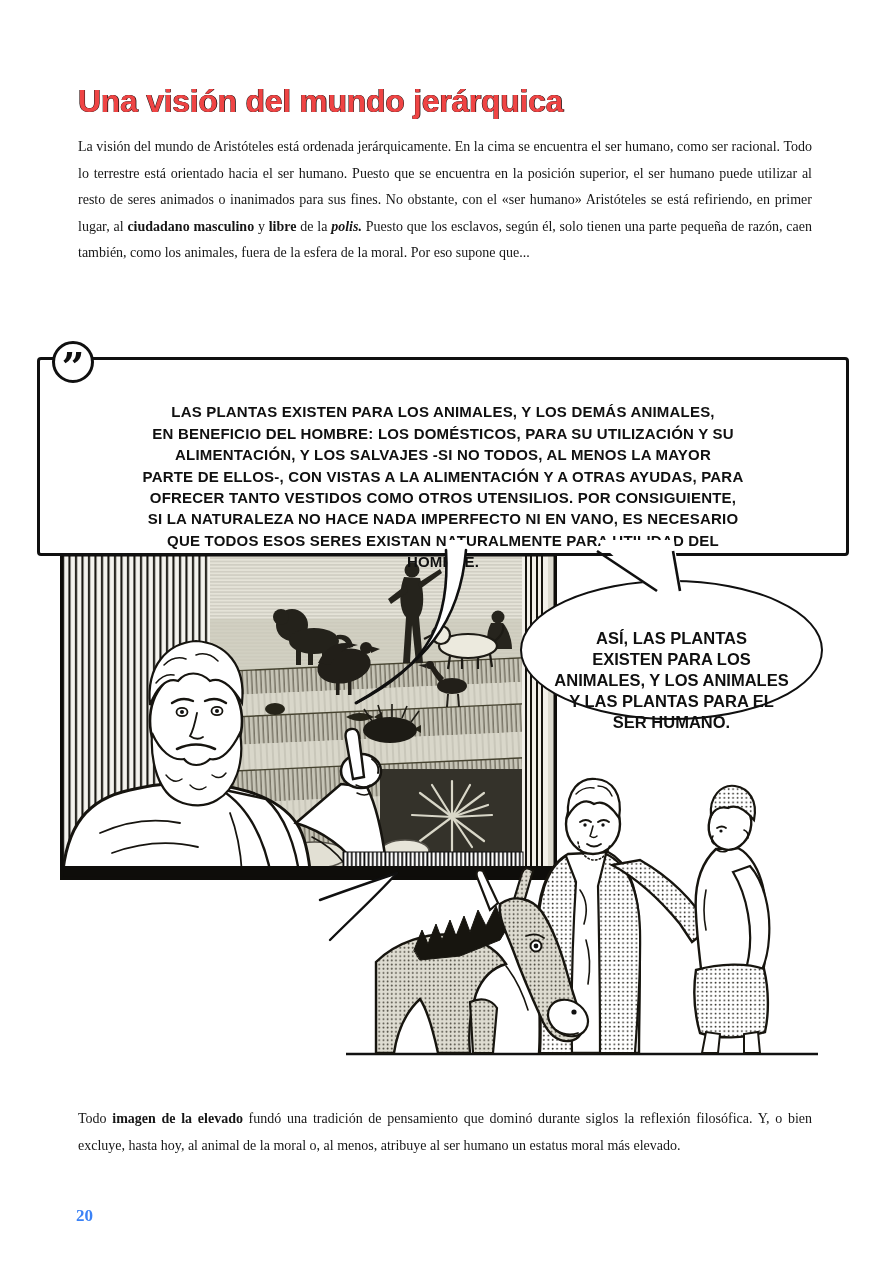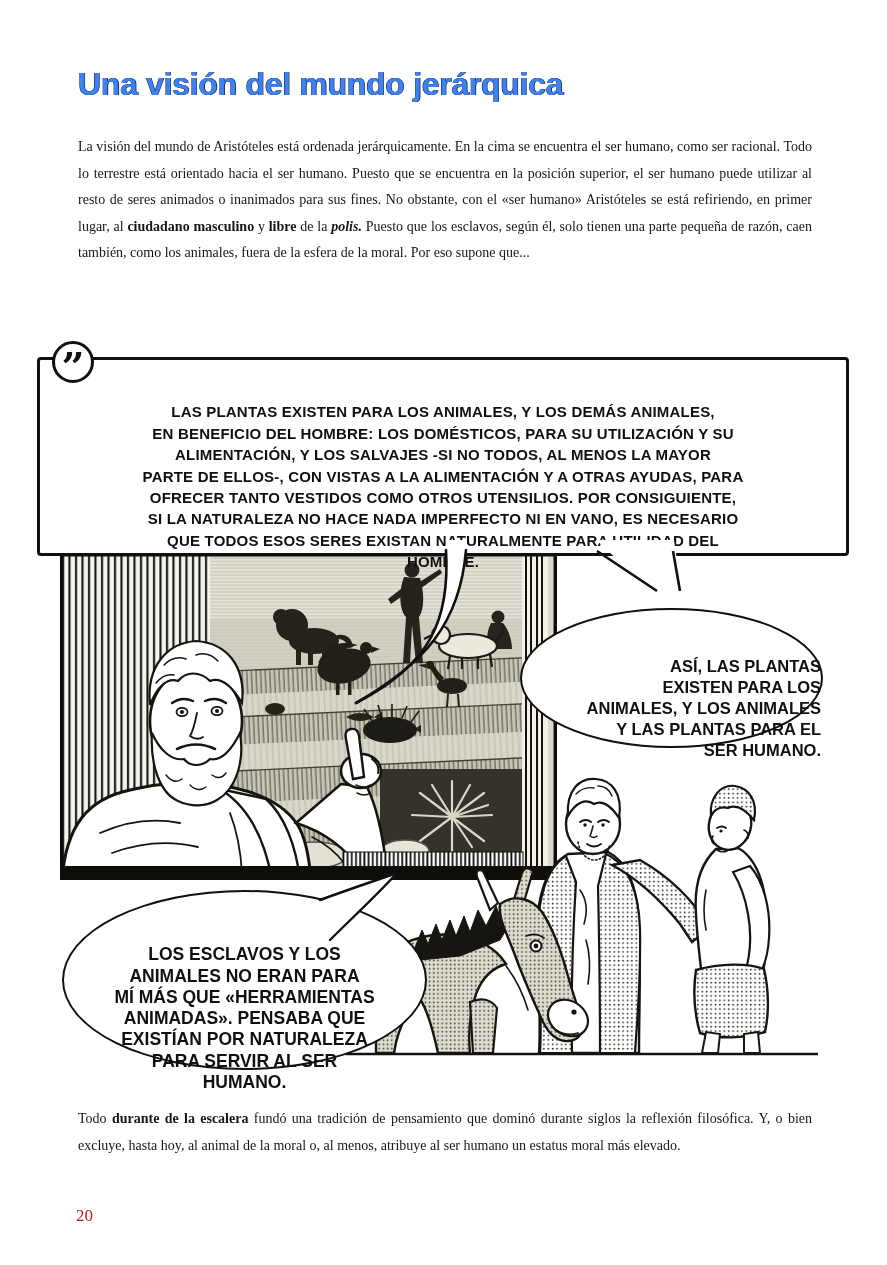--- a/index.html
+++ b/index.html
@@ -1,35 +1,35 @@
 <!DOCTYPE html>
 <html><head>
 <meta charset="utf-8">
 <style>
   html,body{margin:0;padding:0;background:#fff;}
   #page{position:relative;width:887px;height:1265px;background:#ffffff;overflow:hidden;
         font-family:"Liberation Serif",serif;color:#141414;}
   
-  .title{position:absolute;left:78px;top:45px;width:760px;
+  .title{position:absolute;left:78px;top:62px;width:760px;
          font-family:"Liberation Sans",sans-serif;font-weight:700;font-size:32px;
-         letter-spacing:-.3px;color:#3b82f6;
+         letter-spacing:-.3px;color:#ef4444;
          text-shadow:.6px 0 0 #111,-.4px 0 0 #111;}
   .bodytext{position:absolute;left:78px;width:734px;font-size:14px;line-height:26.5px;
             text-align:justify;color:#161616;}
   #intro{top:120px}
   #closing{top:1092px}
-  .pagenum{position:absolute;left:76px;top:1206px;font-size:17px;color:#b91c1c;}
+  .pagenum{position:absolute;left:76px;top:1206px;font-size:17px;color:#3b82f6;font-weight:bold;}
   
   .bubble{position:absolute;background:#fff;border:3px solid #101010;box-sizing:border-box;
           font-family:"Liberation Sans",sans-serif;font-weight:700;color:#101010;
           text-align:center;white-space:pre-line;}
   #bubble-main{left:37px;top:357px;width:812px;height:199px;border-radius:4px;
                font-size:15px;line-height:21.4px;letter-spacing:.2px;padding-top:20px;z-index:2;}
-  #bubble-summary{left:520px;top:608px;width:303px;height:140px;border-radius:50%;
-                  border-width:2.5px;font-size:16.5px;line-height:21px;padding-top:25px;z-index:3;text-align:right;}
+  #bubble-summary{left:520px;top:580px;width:303px;height:140px;border-radius:50%;
+                  border-width:2.5px;font-size:16.5px;line-height:21px;padding-top:25px;z-index:3;}
   #bubble-slaves{left:62px;top:890px;width:365px;height:180px;border-radius:50%;
                  border-width:2.5px;font-size:17.5px;line-height:21.3px;padding-top:31px;z-index:2;}
   #quote-badge{position:absolute;left:52px;top:341px;width:42px;height:42px;border-radius:50%;
                background:#fff;border:3px solid #101010;box-sizing:border-box;z-index:6;
                font-family:"DejaVu Serif",serif;font-weight:bold;font-size:40px;line-height:46px;
                text-align:center;color:#101010;overflow:hidden;}
   
   #engraving{position:absolute;left:60px;top:553px;z-index:1;}
   #scene{position:absolute;left:340px;top:770px;z-index:1;}
   #tails{position:absolute;left:0;top:0;z-index:5;pointer-events:none;}
@@ -300,41 +300,32 @@
   <div id="quote-badge">
     <span>”</span>
   </div>
   <div class="bubble" id="bubble-summary">
     <span>ASÍ, LAS PLANTAS
 EXISTEN PARA LOS
 ANIMALES, Y LOS ANIMALES
 Y LAS PLANTAS PARA EL
 SER HUMANO.</span>
   </div>
-  <div class="bubble" id="bubble-slaves">
-    <span>LOS ESCLAVOS Y LOS
-ANIMALES NO ERAN PARA
-MÍ MÁS QUE «HERRAMIENTAS
-ANIMADAS». PENSABA QUE
-EXISTÍAN POR NATURALEZA
-PARA SERVIR AL SER
-HUMANO.</span>
-  </div>
 
   <svg id="tails" width="887" height="1265" viewBox="0 0 887 1265">
 
     <path d="M446,540 L 467,540 C 461,625 422,667 357,704 C 432,662 451,615 446,540 Z" fill="#fff"></path>
     <path d="M446,550 C 450,618 432,664 356,703" fill="none" stroke="#101010" stroke-width="2.6" stroke-linecap="round"></path>
     <path d="M466,550 C 460,624 424,664 356,703" fill="none" stroke="#101010" stroke-width="2.6" stroke-linecap="round"></path>
 
     <path d="M596,540 L 674,540 L 682,594 L 655,594 Z" fill="#fff"></path>
     <path d="M597,551 L 657,591" stroke="#101010" stroke-width="2.6" fill="none"></path>
     <path d="M673,551 L 680,591" stroke="#101010" stroke-width="2.6" fill="none"></path>
 
     <path d="M318,902 C 350,890 372,882 398,872 C 372,900 352,918 328,942 Z" fill="#fff"></path>
     <path d="M320,900 C 350,889 374,881 397,873" fill="none" stroke="#101010" stroke-width="2.4" stroke-linecap="round"></path>
     <path d="M397,873 C 374,898 354,916 330,940" fill="none" stroke="#101010" stroke-width="2.4" stroke-linecap="round"></path>
   </svg>
 
-  <p class="bodytext" id="closing"><span>Todo </span><span style="font-weight: bold;">durante de la escalera</span><span> fundó una tradición de pensamiento que dominó durante siglos la reflexión filosófica. Y, o bien excluye, hasta hoy, al animal de la moral o, al menos, atribuye al ser humano un estatus moral más elevado.</span></p>
+  <p class="bodytext" id="closing"><span>Todo </span><span style="font-weight: bold;">imagen de la elevado</span><span> fundó una tradición de pensamiento que dominó durante siglos la reflexión filosófica. Y, o bien excluye, hasta hoy, al animal de la moral o, al menos, atribuye al ser humano un estatus moral más elevado.</span></p>
 
   <div class="pagenum">20</div>
 </div>
 
 </body></html>

